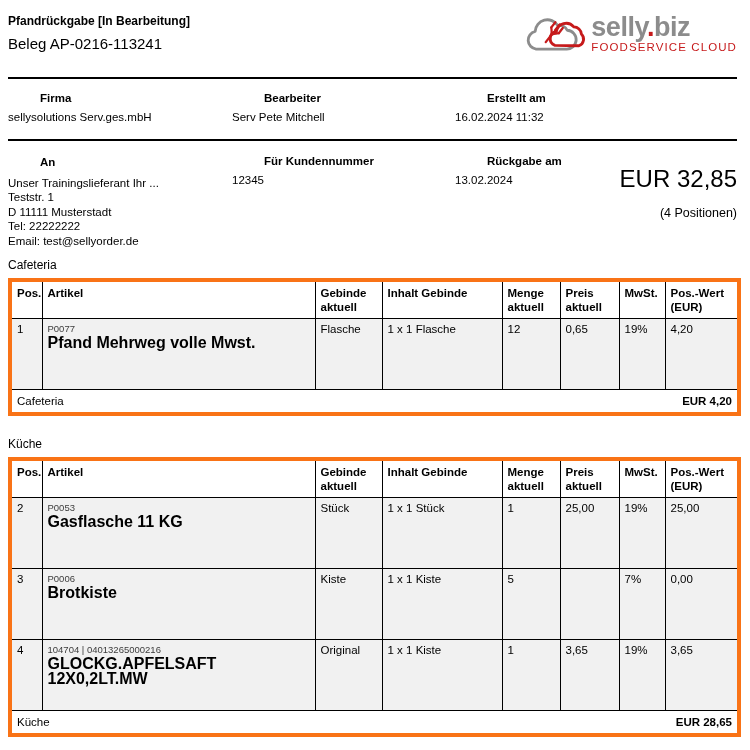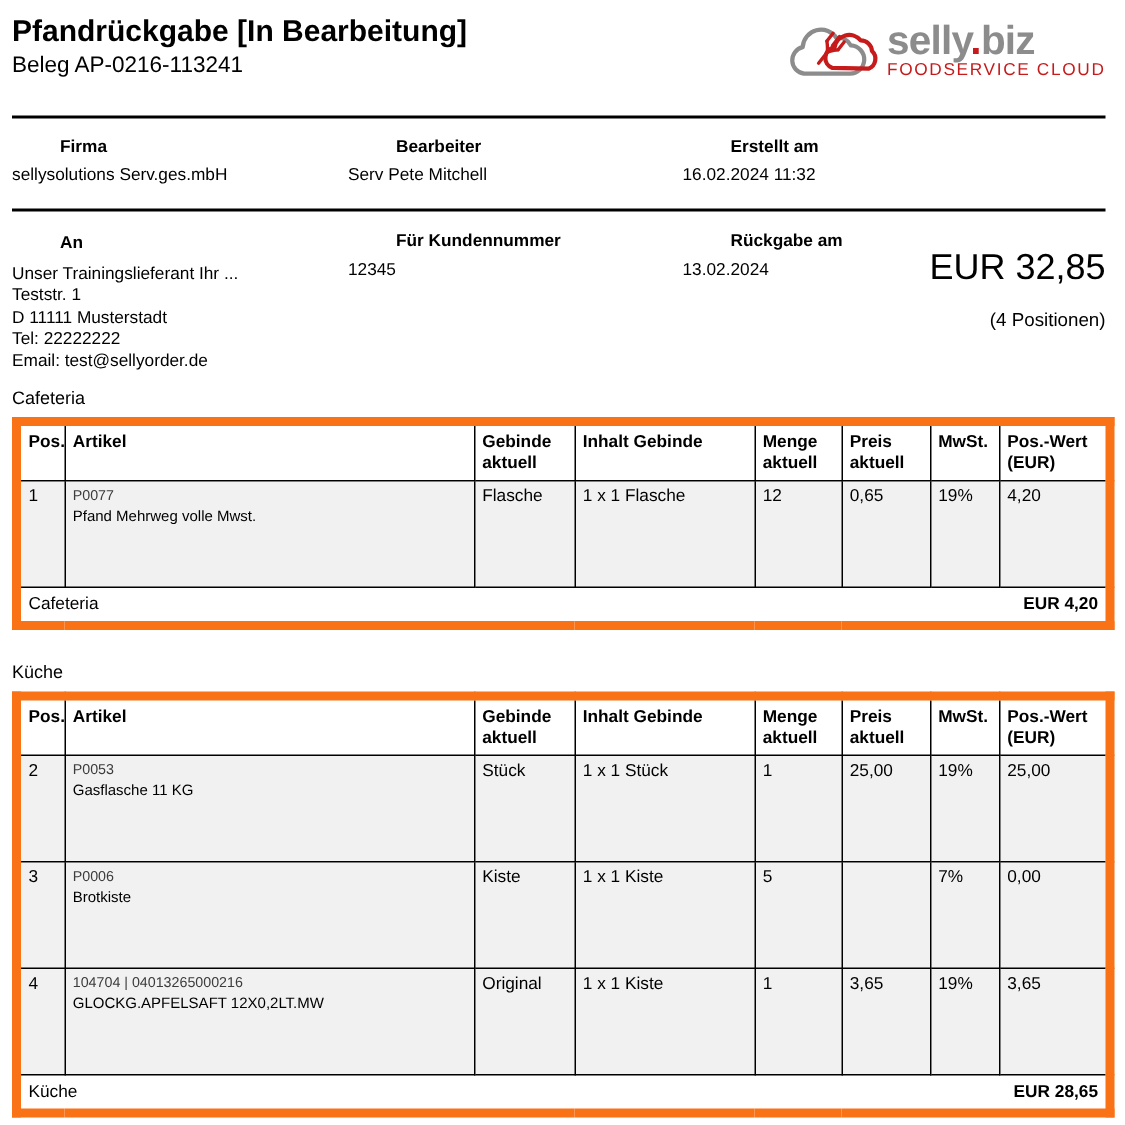--- a/index.html
+++ b/index.html
@@ -4,21 +4,21 @@
 <style>
   html,body { margin:0; padding:0; background:#fff; }
   .page {
     width:750px; height:750px; box-sizing:border-box;
     padding:10px 13px 0 8px;
     font-family:"Liberation Sans","DejaVu Sans",sans-serif;
     color:#000; background:#fff; position:relative; overflow:hidden;
   }
   
   .doc-header { position:relative; height:56px; }
-  .title { font-size:20px; font-weight:bold; line-height:23px; }
+  .title { font-size:12px; font-weight:bold; line-height:23px; }
   .subtitle { font-size:15px; margin-top:2px; }
   .logo { position:absolute; right:0; top:0; display:flex; align-items:center; }
   .logo-icon { width:66px; height:48px; margin-right:4px; }
   .brand { font-size:27px; font-weight:bold; color:#8c8c8c; line-height:25px; letter-spacing:-0.5px; }
   .brand .dot { color:#c61a1b; }
   .tagline { font-size:11.5px; color:#c61a1b; letter-spacing:1.1px; margin-top:1px; }
   
   .rule { border:none; border-top:2px solid #000; margin:0; }
   .rule1 { margin-top:11px; }
   .rule2 { margin-top:15px; }
@@ -27,29 +27,29 @@
   .info-row2 { display:grid; grid-template-columns:224px 223px 140px 1fr; margin-top:14px; font-size:11.5px; }
   .info-label { font-weight:bold; margin-bottom:6px;padding-left:32px; }
   .info-value { line-height:14px; }
   .an-block div { line-height:14.5px; }
   .total-block { text-align:right; margin-top:9px; }
   .total-amount { font-size:24px; line-height:30px; }
   .total-positions { font-size:12.5px; margin-top:12px; }
   
   .section-label { font-size:12px; margin:10px 0 6px 0; }
   .section-label.second { margin-top:21px; }
-  table { width:100%; border-collapse:collapse; border:6px solid #f97316; font-size:11.5px; table-layout:fixed; }
+  table { width:100%; border-collapse:collapse; border:4px solid #f97316; font-size:11.5px; table-layout:fixed; }
   th, td { border:1px solid #000; padding:4px 5px; vertical-align:top; text-align:left; overflow:hidden; }
   thead th { font-weight:bold; line-height:14px; background:#fff; }
   tr.data-row td { background:#f1f1f1; }
   td.tall { height:62px; }
   td.num, th.num-h { text-align:right; }
   td.num { text-align:left; }
   .art-code { font-size:9.5px; color:#3c3c3c; line-height:12px; }
-  .art-name { font-weight:normal; font-size:10px; line-height:15px; }
+  .art-name { font-weight:bold; font-size:16px; line-height:15px; }
   tfoot td { background:#fff; padding:5px 5px; }
   .tfoot-flex { display:flex; justify-content:space-between; align-items:center; }
   .tfoot-total { font-weight:bold; }
 </style>
 </head>
 <body>
 
 <div class="page">
 
   <div class="doc-header">

